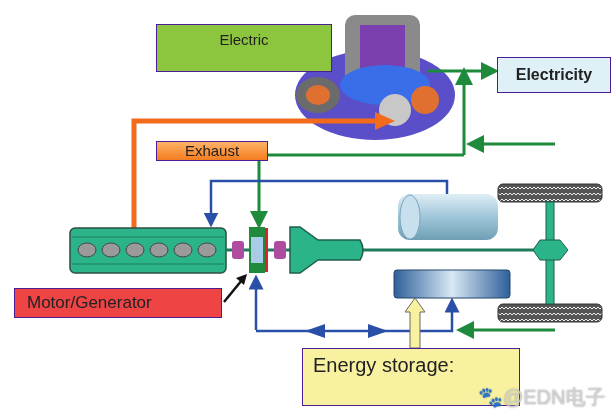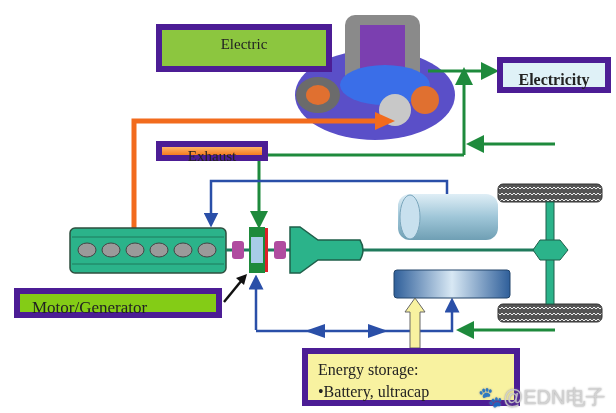--- a/index.html
+++ b/index.html
@@ -1,23 +1,23 @@
 <!DOCTYPE html>
 <html><head>
 <meta charset="utf-8">
 <style>
   html,body{margin:0;padding:0;background:#ffffff;}
   body{width:616px;height:413px;position:relative;overflow:hidden;font-family:"Liberation Sans",sans-serif;}
   svg.diagram{position:absolute;left:0;top:0;}
-  .label{position:absolute;box-sizing:border-box;border:6px solid #4c1d95;color:#222;text-align:center;font-family:Liberation Serif, serif;}
+  .label{position:absolute;box-sizing:border-box;border:1px solid #4c1d95;color:#222;text-align:center;font-family:Liberation Sans, sans-serif;}
   #lbl-turbo{left:156px;top:24px;width:176px;height:48px;background:#8cc63f;font-size:15px;line-height:19px;padding-top:5px;}
   #lbl-elec{left:497px;top:57px;width:114px;height:36px;background:#dff1f7;font-size:16px;font-weight:bold;line-height:34px;}
   #lbl-exhaust{left:156px;top:124px;width:112px;height:20px;background:linear-gradient(#ffb366,#f47c20);font-size:15px;line-height:18px;margin-top:17px;}
-  #lbl-motor{left:14px;top:288px;width:208px;height:30px;background:#84cc16;font-size:17px;line-height:28px;text-align:left;padding-left:12px;}
-  #lbl-storage{left:302px;top:348px;width:218px;height:58px;background:#f8f2a0;font-size:16px;line-height:22px;text-align:left;padding:5px 0 0 10px;}
+  #lbl-motor{left:14px;top:288px;width:208px;height:30px;background:#ef4444;font-size:17px;line-height:28px;text-align:left;padding-left:12px;}
+  #lbl-storage{left:302px;top:348px;width:218px;height:58px;background:#f8f2a0;font-size:20px;line-height:22px;text-align:left;padding:5px 0 0 10px;}
   #watermark{position:absolute;left:478px;top:384px;font-size:20px;color:#cfcfcf;opacity:.9;text-shadow:0 0 2px #888;}
 </style>
 </head>
 <body>
 
 <svg class="diagram" width="616" height="413" viewBox="0 0 616 413">
   <defs>
     <marker id="ag" markerWidth="6" markerHeight="6" refX="3" refY="3" orient="auto">
         <path d="M0,0 L6,3 L0,6 Z" fill="#1e8a3c"></path>
       </marker>
@@ -111,15 +111,14 @@
 </svg>
 
 <div class="label" id="lbl-turbo">
   <div>Electric</div>
 </div>
 <div class="label" id="lbl-elec">Electricity</div>
 <div class="label" id="lbl-exhaust">Exhaust</div>
 <div class="label" id="lbl-motor">Motor/Generator</div>
 <div class="label" id="lbl-storage">
   <div>Energy storage:</div>
-  <div>•Battery, ultracap</div>
 </div>
 <div id="watermark">🐾@EDN电子技术</div>
 
 </body></html>

